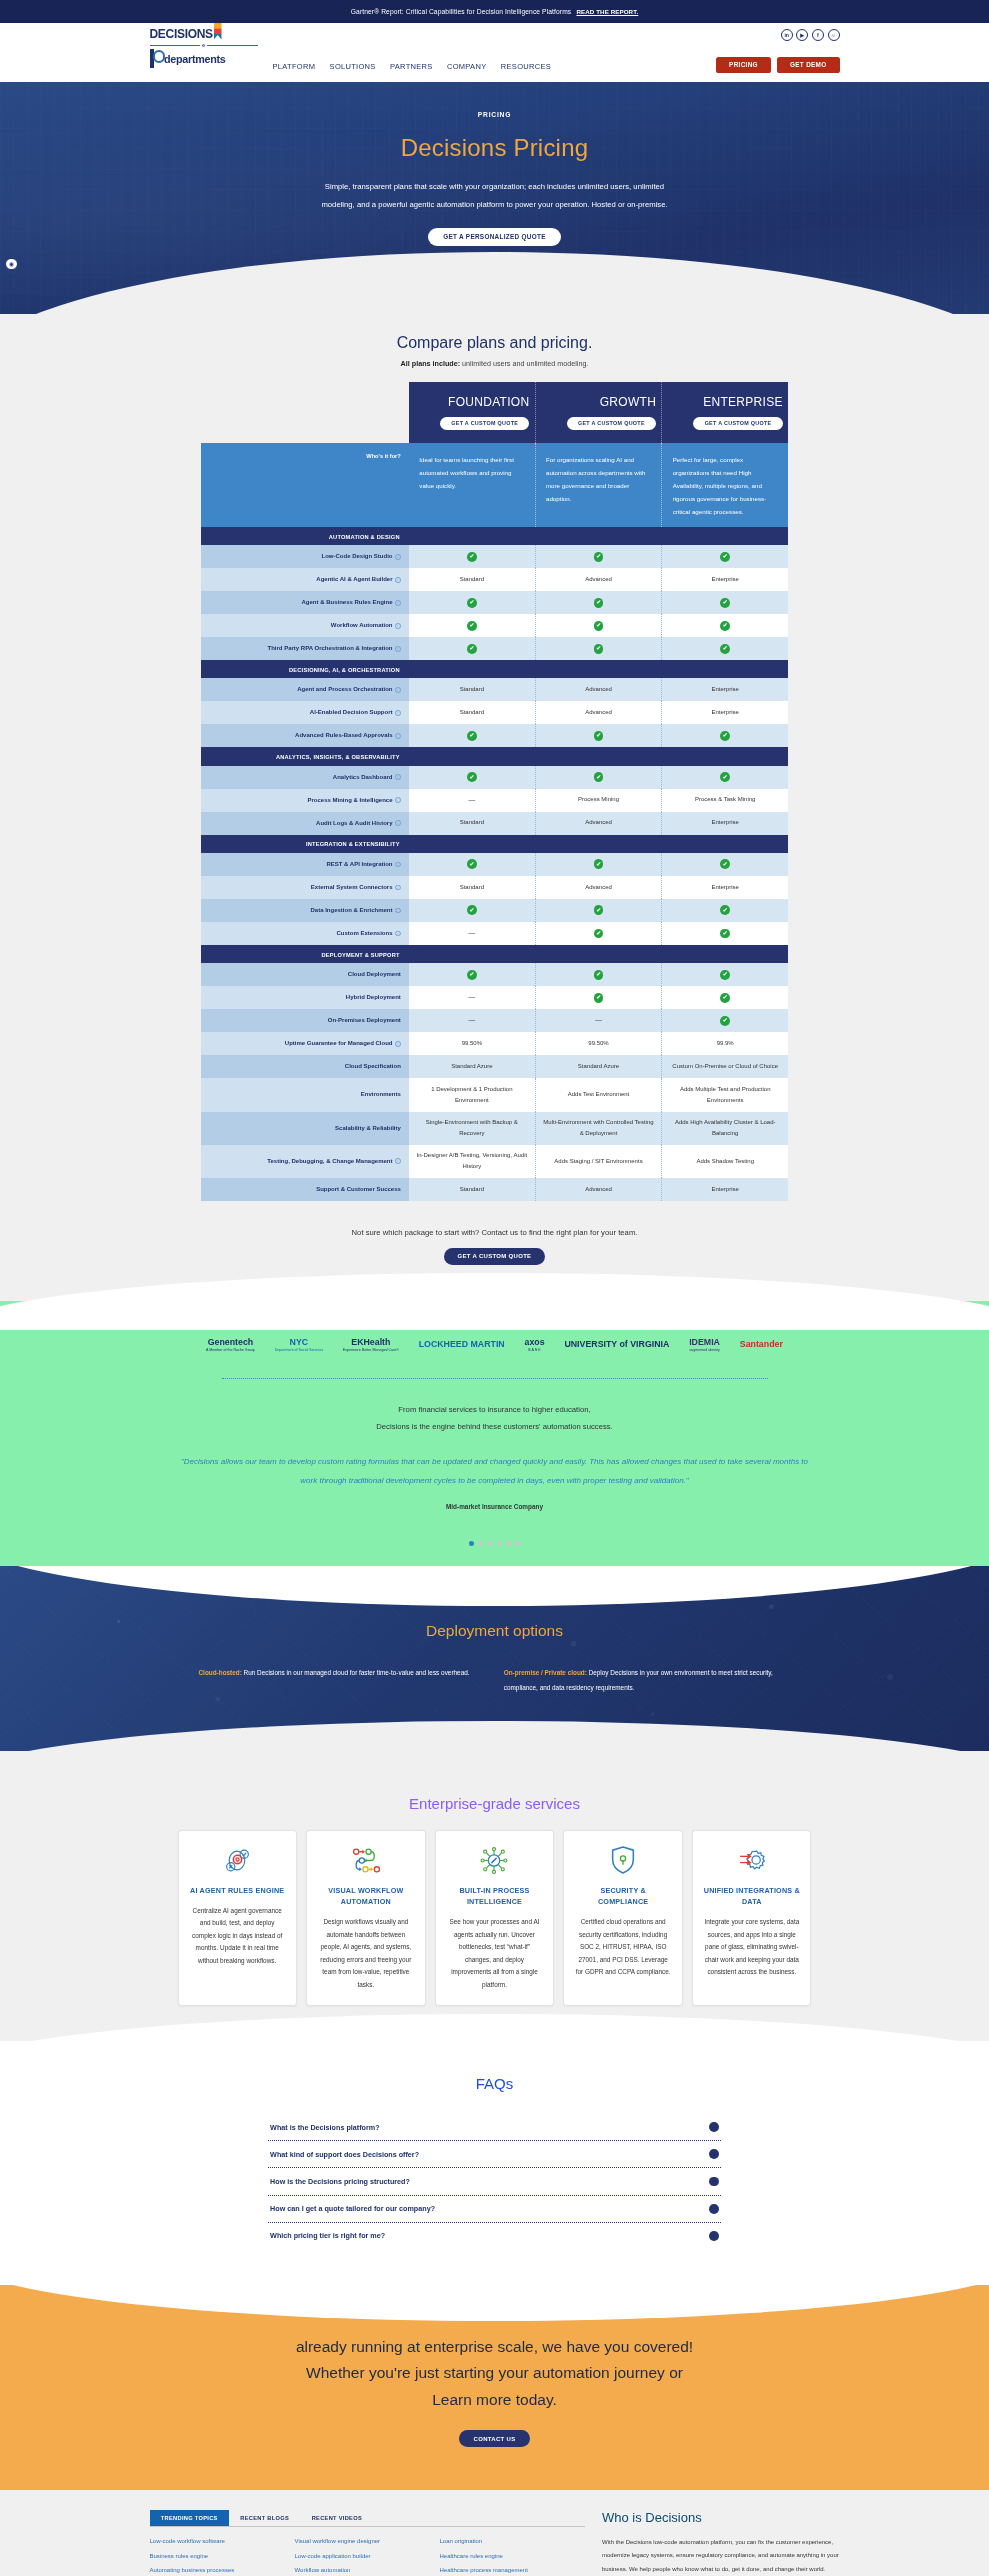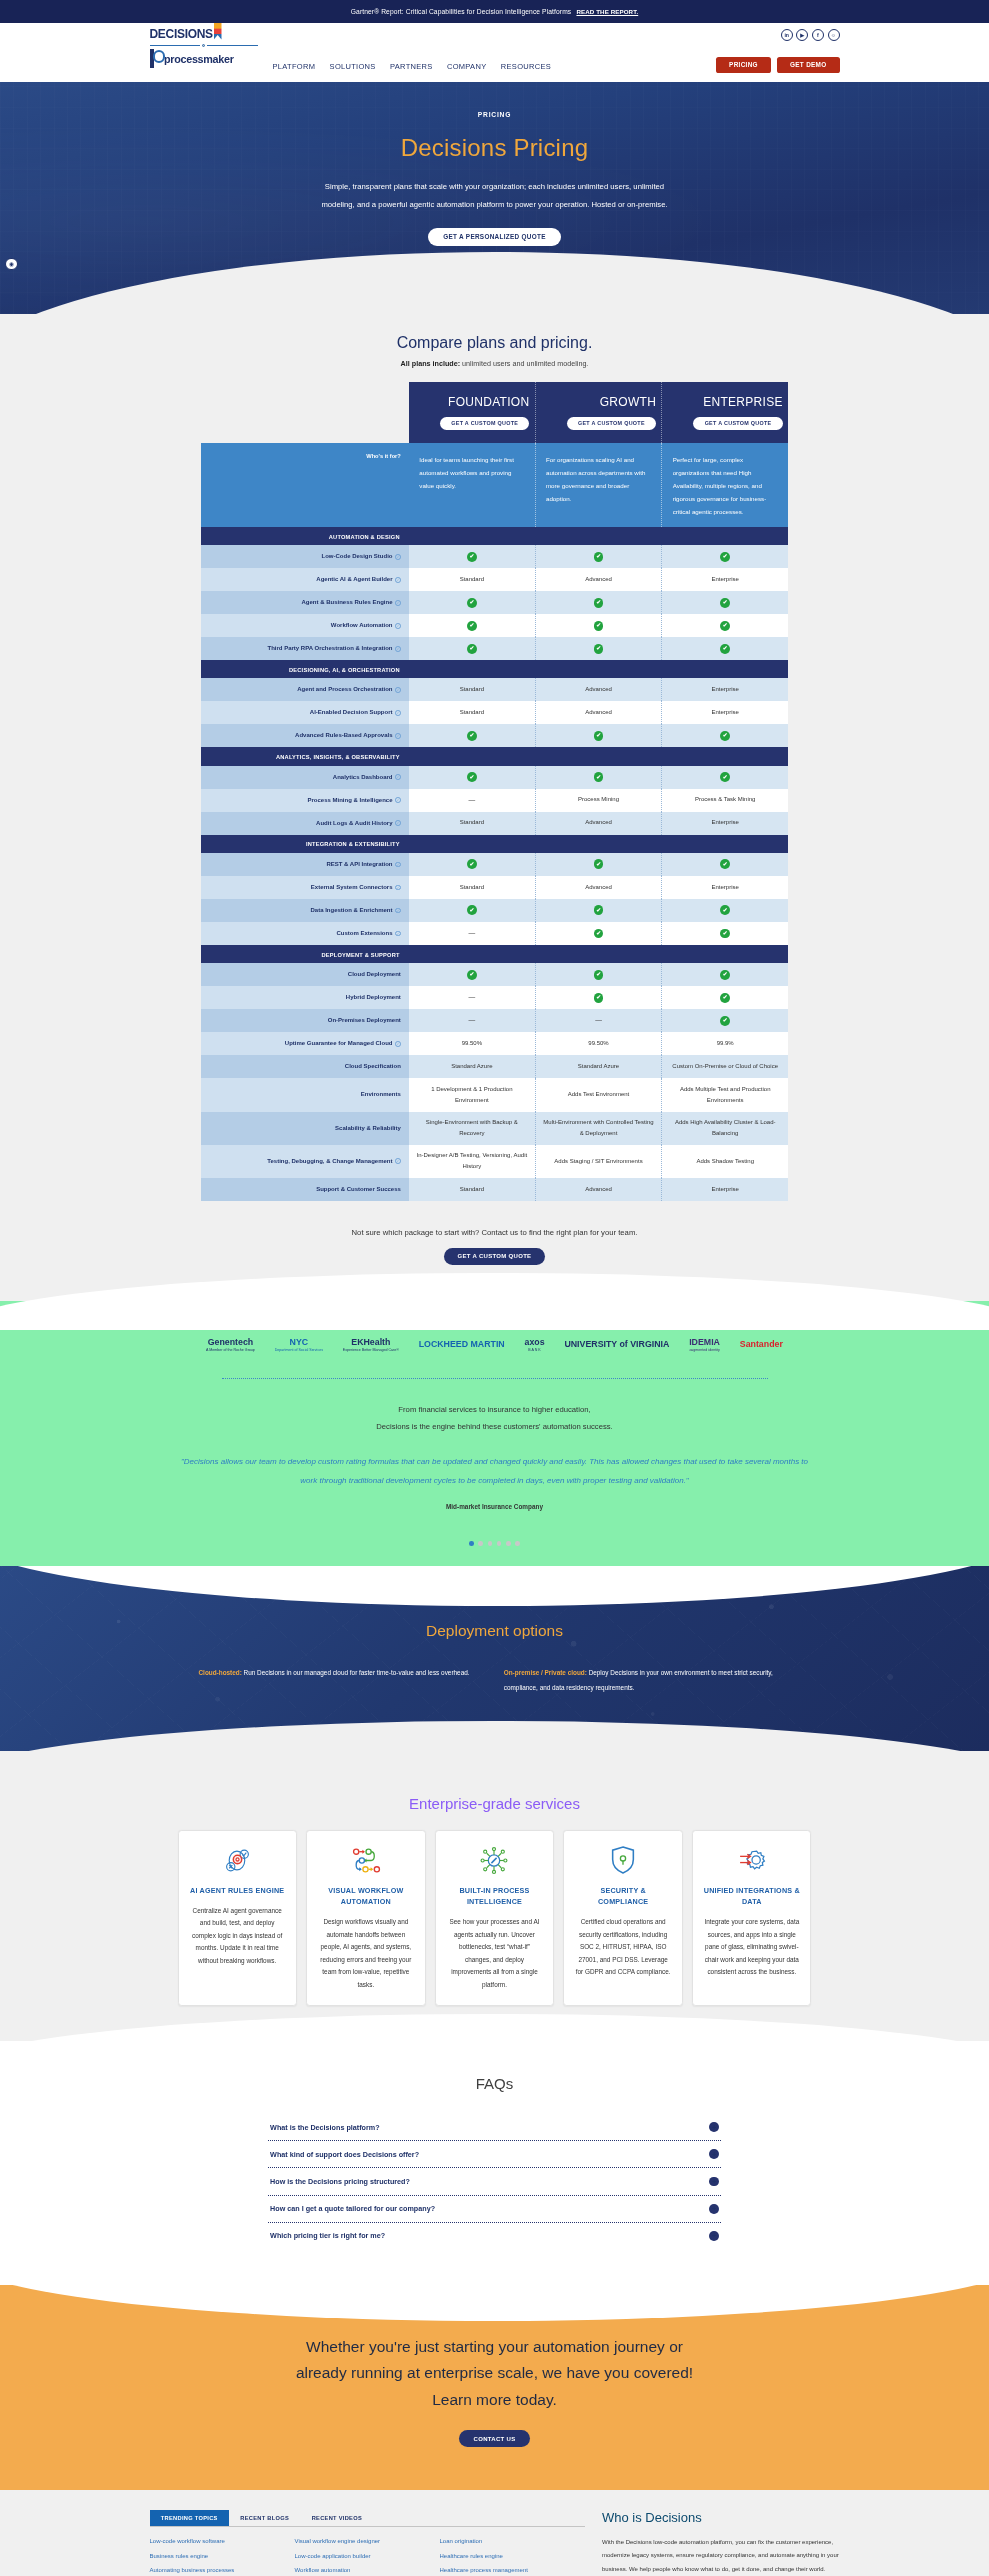--- a/index.html
+++ b/index.html
@@ -177,21 +177,21 @@
   .card{ flex:1; background:#fff; border-radius:3.6px; border:0.5px solid #e2e2e2;
          padding:13.4px 10.3px 14.4px; text-align:center; box-shadow:0 0.5px 1.5px rgba(0,0,0,.05);}
   .card .ico{ height:32px; display:flex; align-items:center; justify-content:center; margin-bottom:8.2px;}
   .card h3{ color:#1f5fa8; font-size:7.2px; font-weight:600; line-height:1.55; letter-spacing:0.2px;}
   .card p{ margin-top:9.3px; font-size:6.4px; color:#333; line-height:1.95;}
 
   
   .faq-wrap{ background:#fff; position:relative; padding:34px 0 36px;}
   .faq-curve{ position:absolute; top:-27px; left:-5%; width:110%; height:57px;
               background:#fff; border-radius:50% 50% 0 0 / 100% 100% 0 0;}
-  .faq-wrap h2{ text-align:center; font-size:15px; font-weight:400; color:#404040; position:relative;}
+  .faq-wrap h2{ text-align:center; font-size:15px; font-weight:400; color:#1d4ed8; position:relative;}
   .faqs{ width:453px; margin:21.6px auto 0; position:relative;}
   .faq{ display:flex; align-items:center; justify-content:space-between;
         padding:8.2px 2.1px; border-bottom:1px dotted #26336e; cursor:pointer;}
   .faq:last-child{ border-bottom:none;}
   .faq span{ font-size:7.2px; font-weight:bold; color:#1f3168;}
   .plus{ width:9.8px;height:9.8px;border-radius:50%;background:#26336e;color:#fff;
          display:flex;align-items:center;justify-content:center;font-size:6.7px;line-height:1;}
 
   
   .cta{ position:relative; background:#f3ab4e; overflow:hidden; padding:49px 0 43px;}
@@ -235,21 +235,21 @@
         <span class="word">DECISIONS</span>
         <span class="logo-flag"></span>
       </div>
       <div class="logo-div">
         <span class="ln"></span>
           <span class="dot"></span>
           <span class="ln"></span>
       </div>
       <div class="logo-pm">
         <span class="pm-mark"></span>
-        <span class="pm-word">processmaker</span>
+        <span class="pm-word">departments</span>
       </div>
     </div>
 
     <div class="menu">
       <span class="mi">PLATFORM</span>
       <span class="mi">SOLUTIONS</span>
       <span class="mi">PARTNERS</span>
       <span class="mi">COMPANY</span>
       <span class="mi">RESOURCES</span>
     </div>
@@ -794,22 +794,22 @@
         <span>Which pricing tier is right for me?</span>
         <span class="plus">+</span>
       </div>
     </div>
 </div>
 
 <div class="cta">
   <div class="cta-curve"></div>
   <div class="cta-inner">
     <h2>
+      <div>already running at enterprise scale, we have you covered!</div>
       <div>Whether you're just starting your automation journey or</div>
-      <div>already running at enterprise scale, we have you covered!</div>
       <div>Learn more today.</div>
     </h2>
     <a class="btn-cta">CONTACT US</a>
   </div>
 </div>
 
 <div class="footer">
   <div class="footer-inner">
     <div class="f-left">
       <div class="ftabs">

